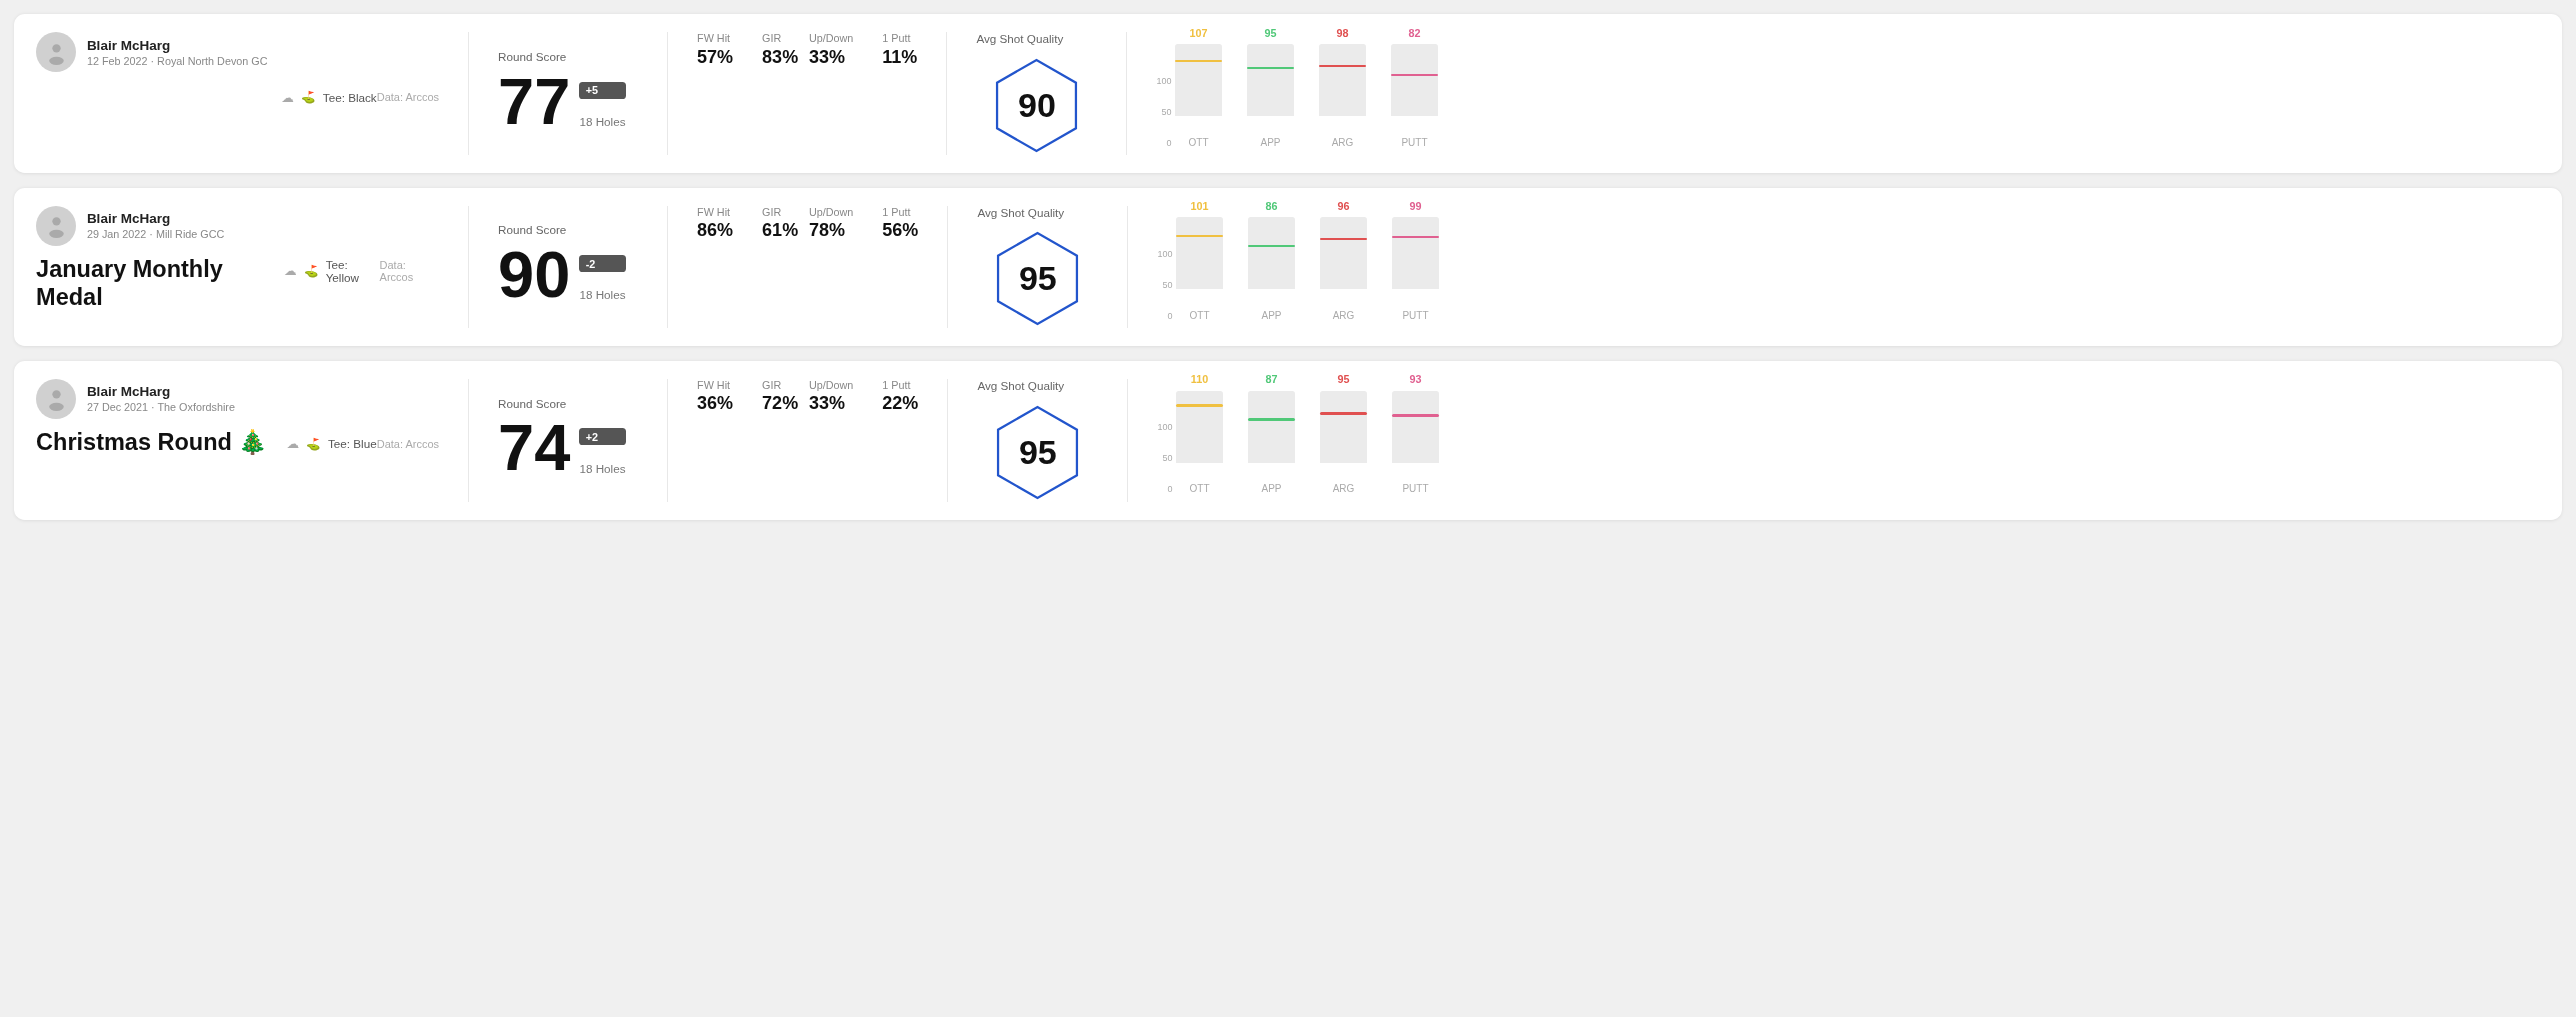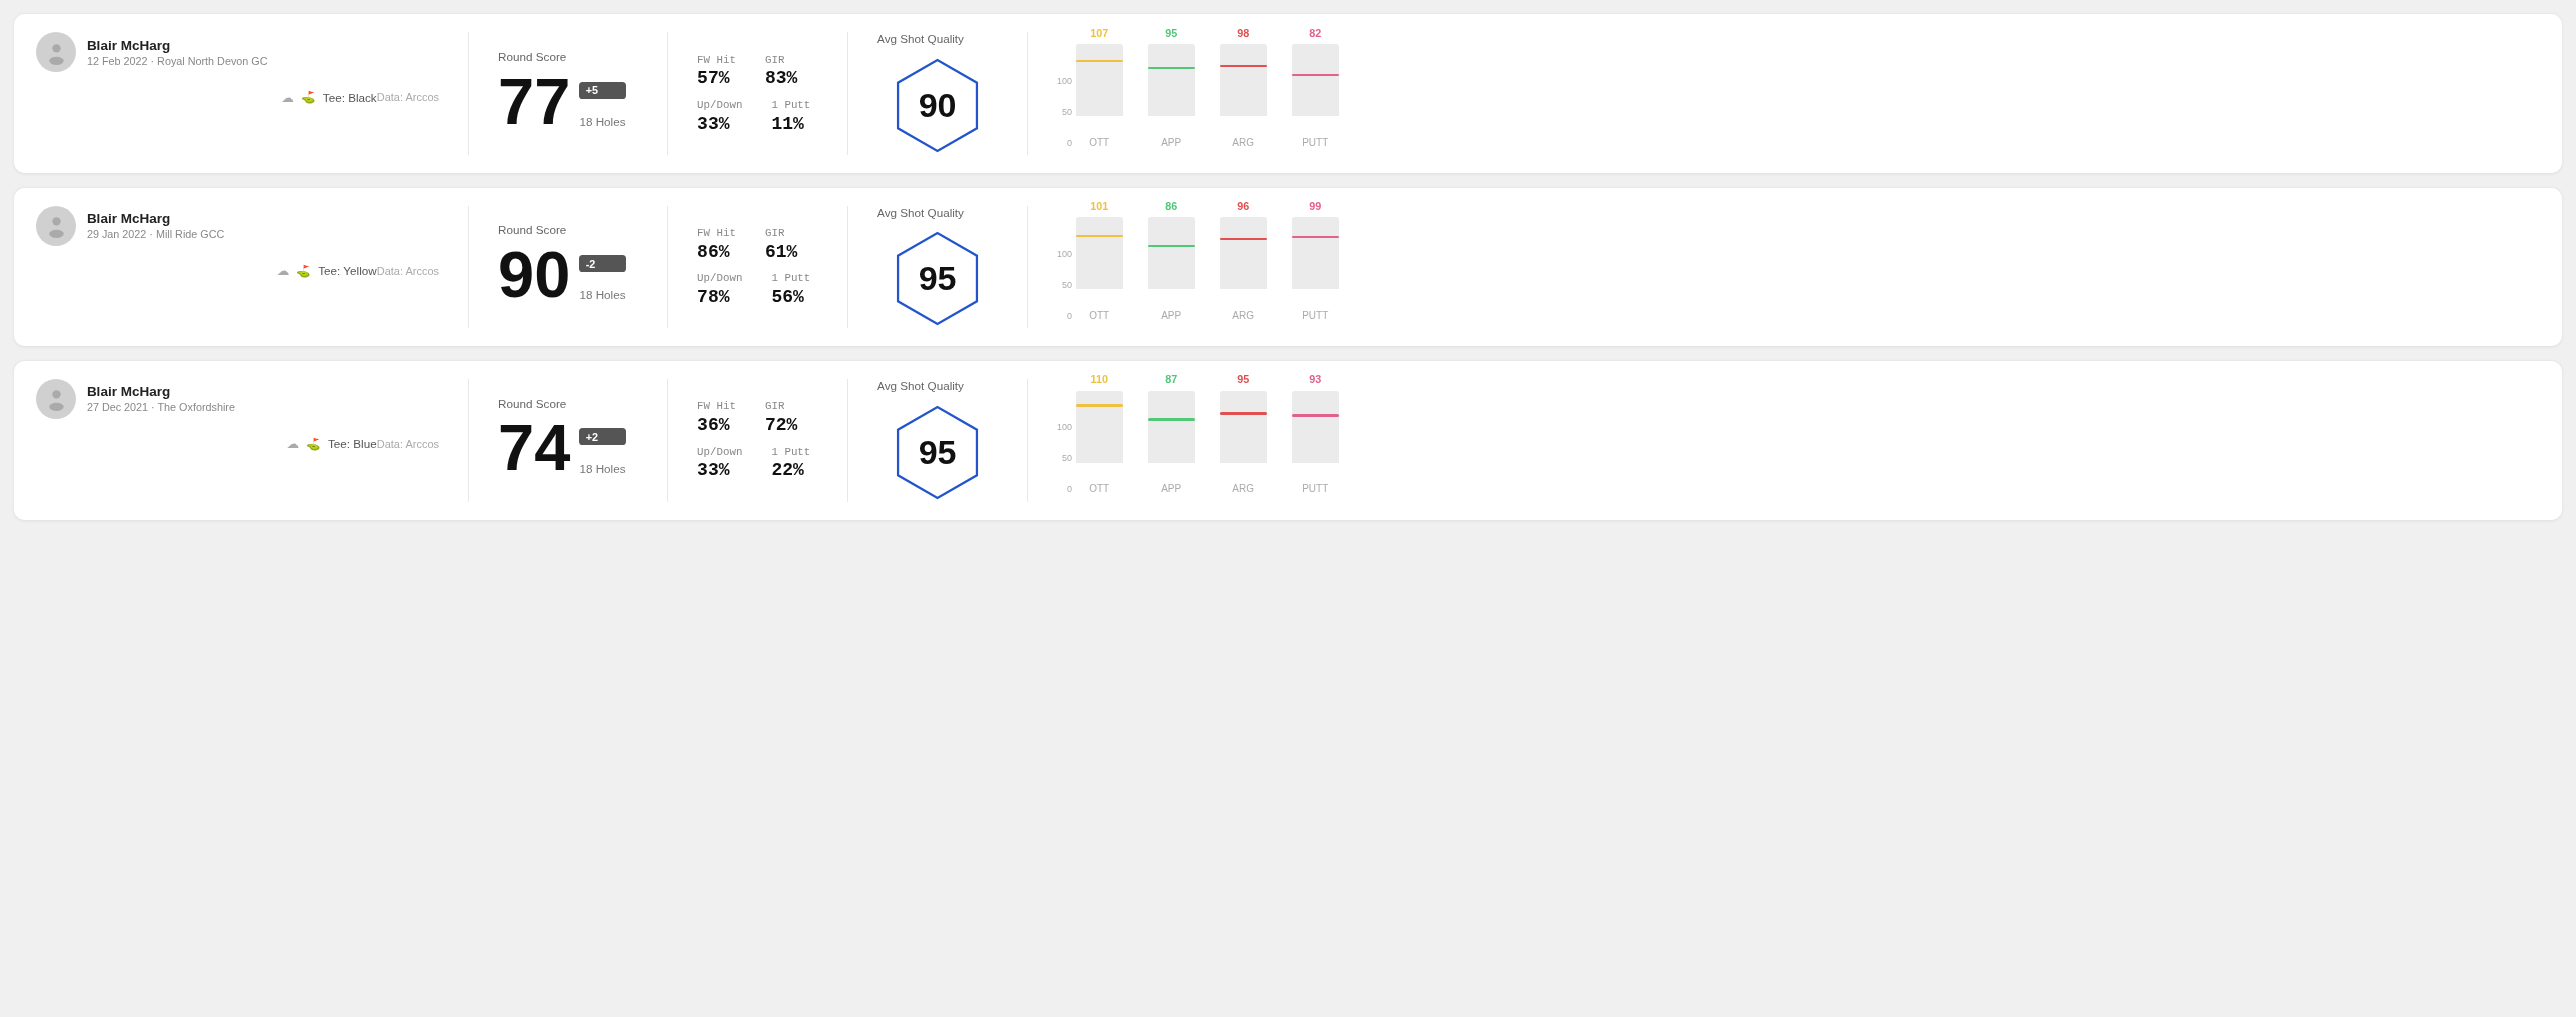--- a/index.html
+++ b/index.html
@@ -122,24 +122,23 @@
     .holes-label {
       font-size: 11.7px;
       color: #777;
       margin-top: 9px;
     }
     .card-stats {
       flex: 0 0 180px;
       padding: 0 29px;
       border-right: 0.9px solid #e8e8e8;
       display: flex;
-      flex-direction: column;
+      flex-direction: row;
       justify-content: center;
       gap: 10.8px;
-      font-family: Liberation Mono, monospace;
     }
     .stats-row {
       display: flex;
       gap: 29px;
     }
     .stat-item {}
     .stat-label {
       font-size: 10.8px;
       color: #888;
       margin-bottom: 2.7px;
@@ -382,20 +381,21 @@
             <svg class="avatar-icon" viewBox="0 0 24 24">
               <circle cx="12" cy="8" r="4" fill="#aaa"></circle>
               <ellipse cx="12" cy="20" rx="7" ry="4" fill="#aaa"></ellipse>
             </svg>
           </div>
           <div class="user-info">
             <div class="user-name">Blair McHarg</div>
             <div class="user-date-course">29 Jan 2022 · Mill Ride GCC</div>
           </div>
         </div>
+        <div class="round-title">January Monthly Medal</div>
       </div>
       <div class="card-footer">
         <div class="footer-icons">
           <span class="weather-icon">☁</span>
           <span class="weather-icon" style="font-size:11.7px">⛳</span>
           <span class="tee-label">Tee: Yellow</span>
         </div>
         <span class="data-label">Data: Arccos</span>
       </div>
     </div>
@@ -499,20 +499,21 @@
             <svg class="avatar-icon" viewBox="0 0 24 24">
               <circle cx="12" cy="8" r="4" fill="#aaa"></circle>
               <ellipse cx="12" cy="20" rx="7" ry="4" fill="#aaa"></ellipse>
             </svg>
           </div>
           <div class="user-info">
             <div class="user-name">Blair McHarg</div>
             <div class="user-date-course">27 Dec 2021 · The Oxfordshire</div>
           </div>
         </div>
+        <div class="round-title">Christmas Round 🎄</div>
       </div>
       <div class="card-footer">
         <div class="footer-icons">
           <span class="weather-icon">☁</span>
           <span class="weather-icon" style="font-size:11.7px">⛳</span>
           <span class="tee-label">Tee: Blue</span>
         </div>
         <span class="data-label">Data: Arccos</span>
       </div>
     </div>

